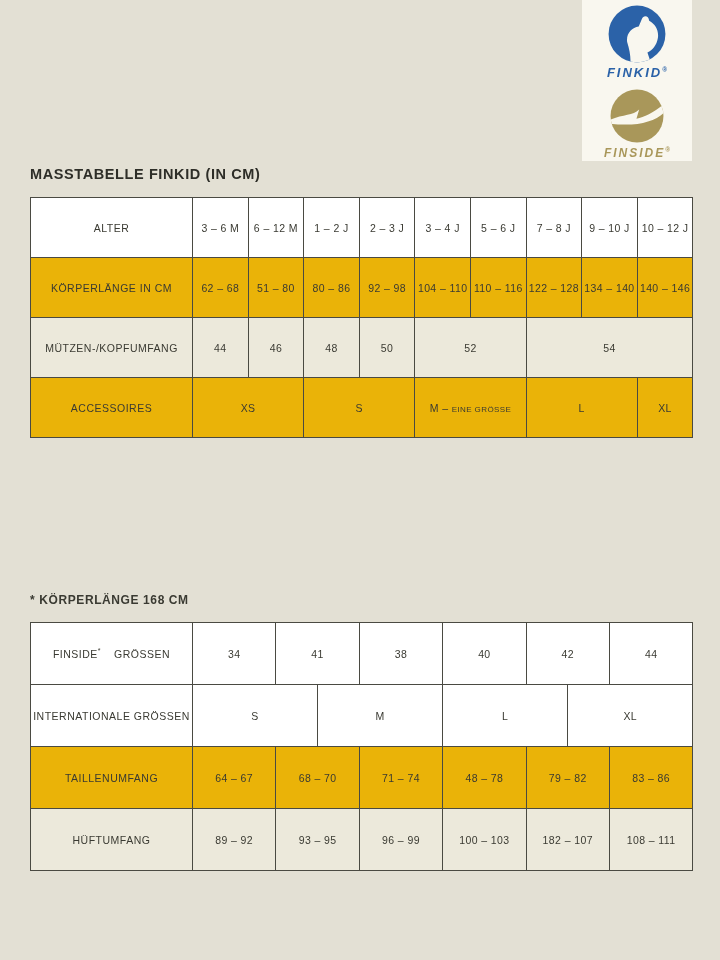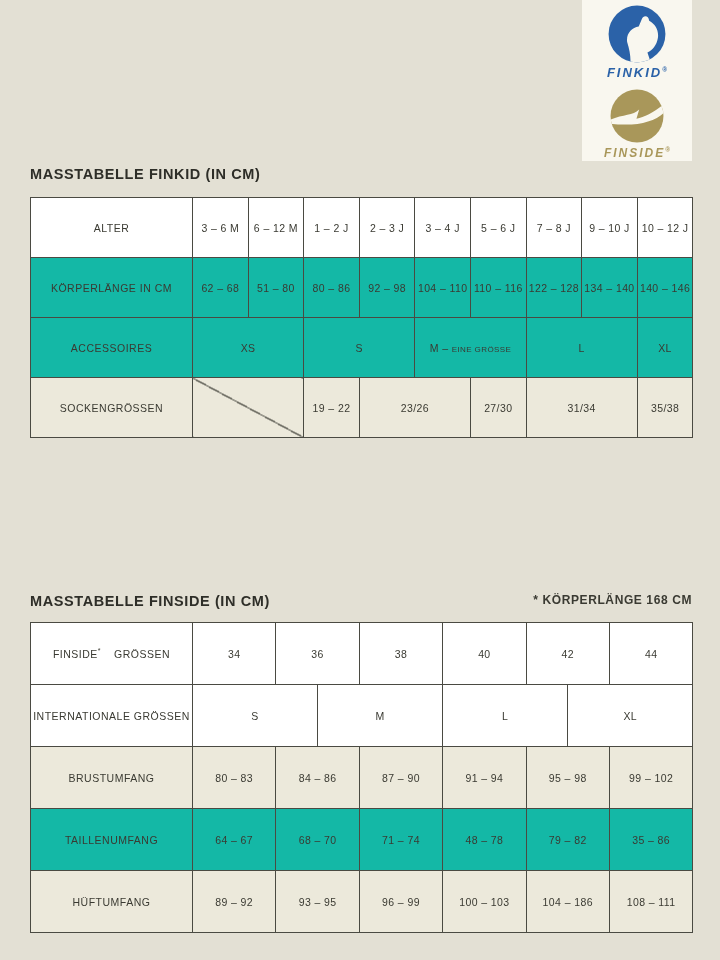--- a/index.html
+++ b/index.html
@@ -47,21 +47,21 @@
   td{
     border:1px solid #4a4a42;
     text-align:center;vertical-align:middle;
     font-size:10.5px;letter-spacing:0.4px;white-space:nowrap;
     padding:0;
   }
   #table-finkid td{height:59px;}
   #table-finside td{height:61px;}
   .r-tan  td{background:#ffffff;}
   .r-cream td{background:#ece9db;}
-  .r-light td{background:#14b8a6;}
+  .r-light td{background:#eab308;}
   td.lbl{font-size:10.5px;letter-spacing:0.5px;}
   .m-note{font-size:8px;letter-spacing:0.4px;}
   sup{font-size:7px;vertical-align:super;}
   .lbl-gap{margin-left:13px;}
   td.diag{
     background-image:linear-gradient(to right top,
       transparent calc(50% - 0.6px),
       #4a4a42 calc(50% - 0.6px),
       #4a4a42 calc(50% + 0.6px),
       transparent calc(50% + 0.6px));
@@ -135,42 +135,41 @@
     <td>62 – 68</td>
     <td>51 – 80</td>
     <td>80 – 86</td>
     <td>92 – 98</td>
     <td>104 – 110</td>
     <td>110 – 116</td>
     <td>122 – 128</td>
     <td>134 – 140</td>
     <td>140 – 146</td>
   </tr>
+  <tr class="r-cream">
+    <td class="lbl">MÜTZEN-/KOPFUMFANG</td>
+    <td>44</td>
+    <td>46</td>
+    <td>48</td>
+    <td>50</td>
+    <td colspan="2">52</td>
+    <td colspan="3">54</td>
+  </tr>
   <tr class="r-light">
     <td class="lbl">ACCESSOIRES</td>
     <td colspan="2">XS</td>
     <td colspan="2">S</td>
     <td colspan="2"><span>M –</span> <span class="m-note">EINE GRÖSSE</span></td>
     <td colspan="2">L</td>
     <td>XL</td>
   </tr>
-  <tr class="r-cream">
-    <td class="lbl">SOCKENGRÖSSEN</td>
-    <td colspan="2" class="diag"></td>
-    <td>19 – 22</td>
-    <td colspan="2">23/26</td>
-    <td>27/30</td>
-    <td colspan="2">31/34</td>
-    <td>35/38</td>
-  </tr>
 </tbody>
   </table>
 
 <div class="sec-title" id="title-finside">
-  <span>MASSTABELLE FINSIDE (IN CM)</span>
   <span class="note">* KÖRPERLÄNGE 168 CM</span>
 </div>
 
 <table id="table-finside">
   <colgroup>
     <col class="c-label">
     <col class="c-d">
       <col class="c-d">
       <col class="c-d">
       <col class="c-d">
@@ -180,54 +179,45 @@
       <col class="c-d">
       <col class="c-d">
       <col class="c-d">
       <col class="c-d">
       <col class="c-d">
   </colgroup>
   <tbody>
       <tr class="r-tan">
     <td class="lbl"><span>FINSIDE</span><sup>*</sup><span class="lbl-gap">GRÖSSEN</span></td>
     <td colspan="2">34</td>
-    <td colspan="2">36</td>
+    <td colspan="2">41</td>
     <td colspan="2">38</td>
     <td colspan="2">40</td>
     <td colspan="2">42</td>
     <td colspan="2">44</td>
   </tr>
   <tr class="r-tan">
     <td class="lbl">INTERNATIONALE GRÖSSEN</td>
     <td colspan="3">S</td>
     <td colspan="3">M</td>
     <td colspan="3">L</td>
     <td colspan="3">XL</td>
-  </tr>
-  <tr class="r-cream">
-    <td class="lbl">BRUSTUMFANG</td>
-    <td colspan="2">80 – 83</td>
-    <td colspan="2">84 – 86</td>
-    <td colspan="2">87 – 90</td>
-    <td colspan="2">91 – 94</td>
-    <td colspan="2">95 – 98</td>
-    <td colspan="2">99 – 102</td>
   </tr>
   <tr class="r-light">
     <td class="lbl">TAILLENUMFANG</td>
     <td colspan="2">64 – 67</td>
     <td colspan="2">68 – 70</td>
     <td colspan="2">71 – 74</td>
     <td colspan="2">48 – 78</td>
     <td colspan="2">79 – 82</td>
-    <td colspan="2">35 – 86</td>
+    <td colspan="2">83 – 86</td>
   </tr>
   <tr class="r-cream">
     <td class="lbl">HÜFTUMFANG</td>
     <td colspan="2">89 – 92</td>
     <td colspan="2">93 – 95</td>
     <td colspan="2">96 – 99</td>
     <td colspan="2">100 – 103</td>
-    <td colspan="2">104 – 186</td>
+    <td colspan="2">182 – 107</td>
     <td colspan="2">108 – 111</td>
   </tr>
 </tbody>
   </table>
 
 </body></html>

